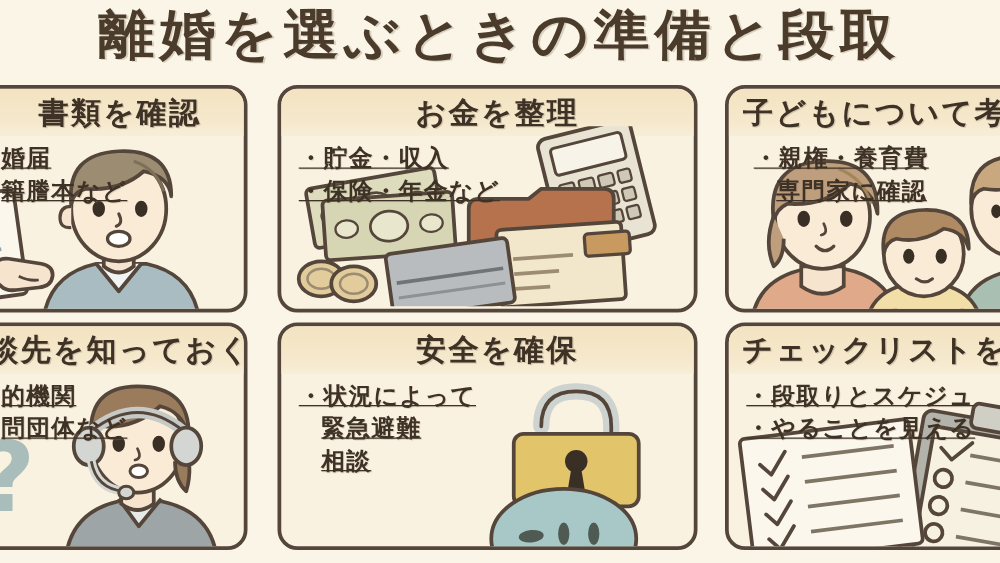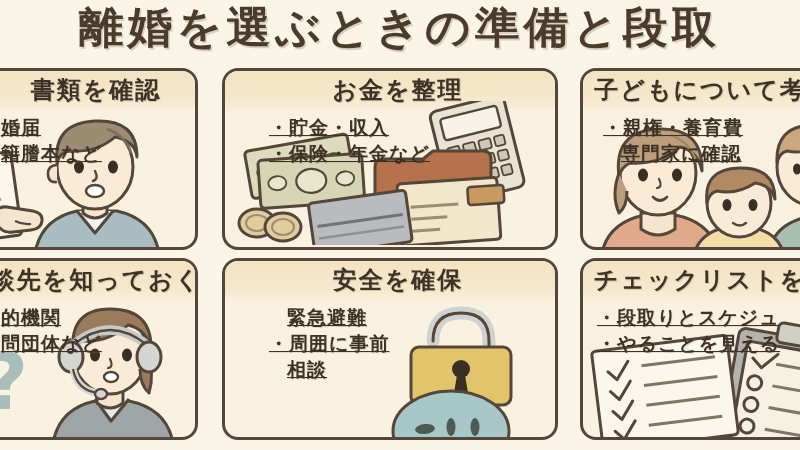--- a/index.html
+++ b/index.html
@@ -104,21 +104,21 @@
     white-space: nowrap;
     font-size: 19px;
     font-weight: bold;
     color: #3E3226;
     line-height: 1.36;
     letter-spacing: 1px;
     text-shadow: 0.8px 0.8px 0 rgba(140,120,95,0.22);
     text-decoration: underline;
   }
   .bullet-line.indent { padding-left: 18px; }
-  .card.c2 .bullets, .card.c5 .bullets { padding-left: 44px; }
+  .card.c2 .bullets, .card.c5 .bullets { padding-left: 14px; }
   .card.c3 .bullets { padding-left: 20px; }
   .card.c6 .bullets { padding-left: 14px; }
 
   
   .art { position: absolute; inset: 0; z-index: 1; }
   .art svg { position: absolute; }
 </style>
 </head>
 <body>
 
@@ -327,22 +327,22 @@
       </div>
     </div>
   </div>
 
   <div class="card c5">
     <div class="card-header">
       <div class="card-header-text">安全を確保</div>
     </div>
     <div class="card-body">
       <div class="bullets">
+        <div class="bullet-line">・状況によって</div>
         <div class="bullet-line indent">緊急避難</div>
-        <div class="bullet-line">・周囲に事前</div>
         <div class="bullet-line indent">相談</div>
       </div>
       <div class="art">
         <svg width="336" height="144" viewBox="0 0 336 144" style="left:0;top:0;">
 
           <path d="M208 42 q0 -28 28 -28 q28 0 28 28 l0 14" fill="none" stroke="#CFD3D0" stroke-width="13" stroke-linecap="round"></path>
           <path d="M208 42 q0 -28 28 -28 q28 0 28 28 l0 14" fill="none" stroke="#54463A" stroke-width="3" stroke-linecap="round"></path>
 
           <rect x="186" y="48" width="100" height="58" rx="8" fill="#E2C46A" stroke="#54463A" stroke-width="3"></rect>
           <circle cx="236" cy="70" r="9" fill="#3A2F25"></circle>

